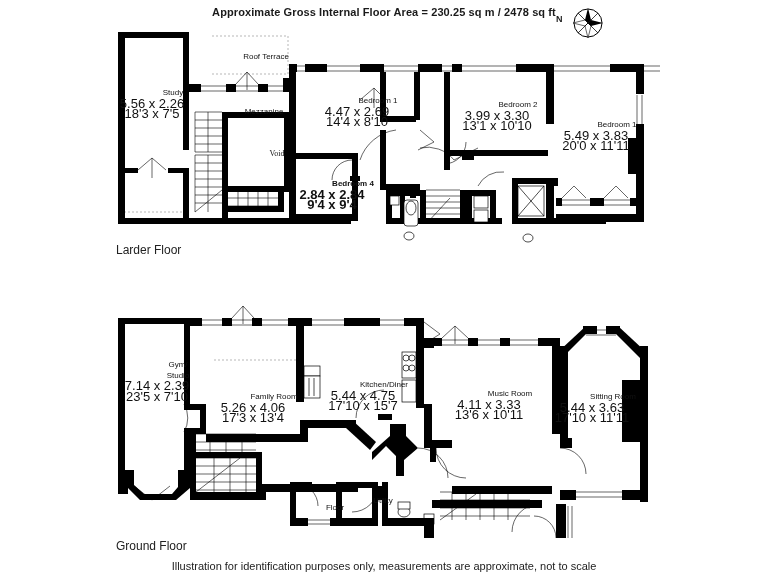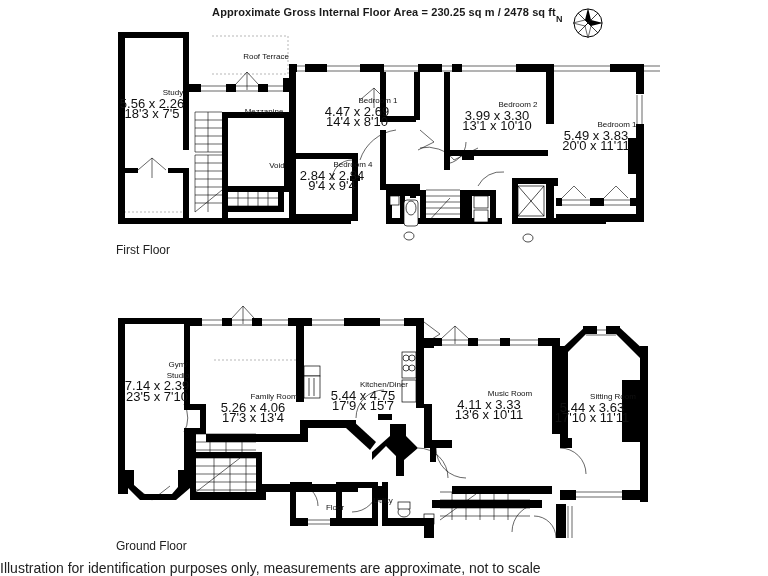--- a/index.html
+++ b/index.html
@@ -17,22 +17,22 @@
   .compass-wrap{position:absolute;left:556px;top:2px;width:60px;height:42px;}
   .compass-n{
     position:absolute;left:0px;top:12px;font-size:9px;font-weight:bold;
   }
   .floor-label{
     position:absolute;font-size:12px;font-weight:normal;color:#222;
   }
   #first-floor-label{left:116px;top:243px;}
   #ground-floor-label{left:116px;top:539px;}
   .footer-note{
-    position:absolute;left:0;top:560px;width:768px;text-align:left;
-    font-size:14px;color:#222;
+    position:absolute;left:0;top:560px;width:768px;text-align:center;
+    font-size:11px;color:#222;
   }
   .roomlabel{
     position:absolute;text-align:center;line-height:10.5px;
     font-size:8px;color:#111;white-space:nowrap;
     transform:translateX(-50%);
   }
   .roomlabel .rn{display:block;font-size:8px;margin-left:42px;}
   .roomlabel .rd{display:block;font-size:13px;}
   svg{position:absolute;left:0;top:0;}
   .wall{fill:#000000;}
@@ -205,45 +205,45 @@
     <span class="rn">Study</span>
     <span class="rd">5.56 x 2.26</span>
     <span class="rd">18'3 x 7'5</span>
   </div>
   <div class="roomlabel" style="left:245px;top:52px;">
     <span class="rn">Roof Terrace</span>
   </div>
   <div class="roomlabel" style="left:243px;top:107px;">
     <span class="rn">Mezzanine</span>
   </div>
-  <div class="roomlabel" style="left:256px;top:161px;">
+  <div class="roomlabel" style="left:256px;top:149px;font-family:Liberation Serif, serif;">
     <span class="rn">Void</span>
   </div>
   <div class="roomlabel" style="left:357px;top:96px;">
     <span class="rn">Bedroom 1</span>
     <span class="rd">4.47 x 2.69</span>
     <span class="rd">14'4 x 8'10</span>
   </div>
-  <div class="roomlabel" style="left:332px;top:160px;">
+  <div class="roomlabel" style="left:332px;top:179px;font-weight:bold;">
     <span class="rn">Bedroom 4</span>
     <span class="rd">2.84 x 2.84</span>
     <span class="rd">9'4 x 9'4</span>
   </div>
   <div class="roomlabel" style="left:497px;top:100px;">
     <span class="rn">Bedroom 2</span>
     <span class="rd">3.99 x 3.30</span>
     <span class="rd">13'1 x 10'10</span>
   </div>
   <div class="roomlabel" style="left:596px;top:120px;">
     <span class="rn">Bedroom 1</span>
     <span class="rd">5.49 x 3.83</span>
     <span class="rd">20'0 x 11'11</span>
   </div>
 
-  <div class="floor-label" id="first-floor-label">First Floor</div>
+  <div class="floor-label" id="first-floor-label">Larder Floor</div>
 
   <svg width="768" height="576">
     <g>
 
       <path class="dashline" d="M214 360 L300 360 L300 400"></path>
 
       <rect class="wall" x="118" y="318" width="7" height="160"></rect>
       <rect class="wall" x="118" y="318" width="72" height="6"></rect>
       <rect class="wall" x="184" y="318" width="6" height="92"></rect>
       <rect class="wall" x="118" y="470" width="10" height="24"></rect>
@@ -377,21 +377,21 @@
     <span class="rd">23'5 x 7'10</span>
   </div>
   <div class="roomlabel" style="left:253px;top:392px;">
     <span class="rn">Family Room</span>
     <span class="rd">5.26 x 4.06</span>
     <span class="rd">17'3 x 13'4</span>
   </div>
   <div class="roomlabel" style="left:363px;top:380px;">
     <span class="rn">Kitchen/Diner</span>
     <span class="rd">5.44 x 4.75</span>
-    <span class="rd">17'9 x 15'7</span>
+    <span class="rd">17'10 x 15'7</span>
   </div>
   <div class="roomlabel" style="left:489px;top:389px;">
     <span class="rn">Music Room</span>
     <span class="rd">4.11 x 3.33</span>
     <span class="rd">13'6 x 10'11</span>
   </div>
   <div class="roomlabel" style="left:592px;top:392px;">
     <span class="rn">Sitting Room</span>
     <span class="rd">5.44 x 3.63</span>
     <span class="rd">17'10 x 11'11</span>

